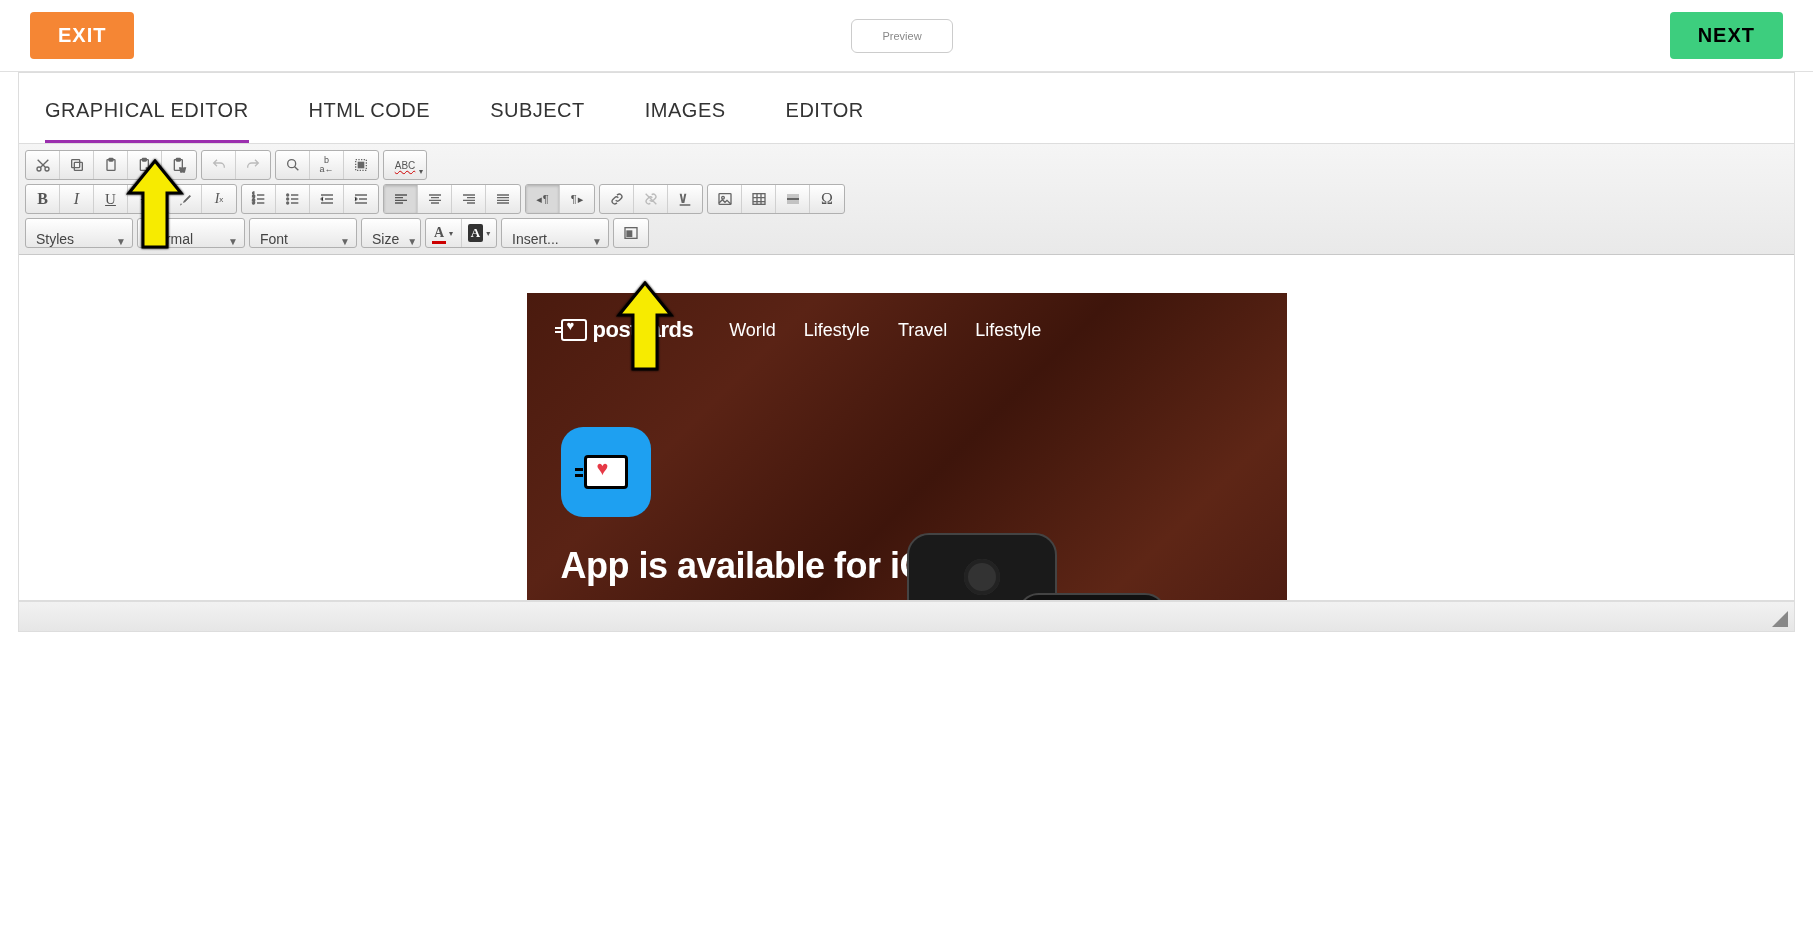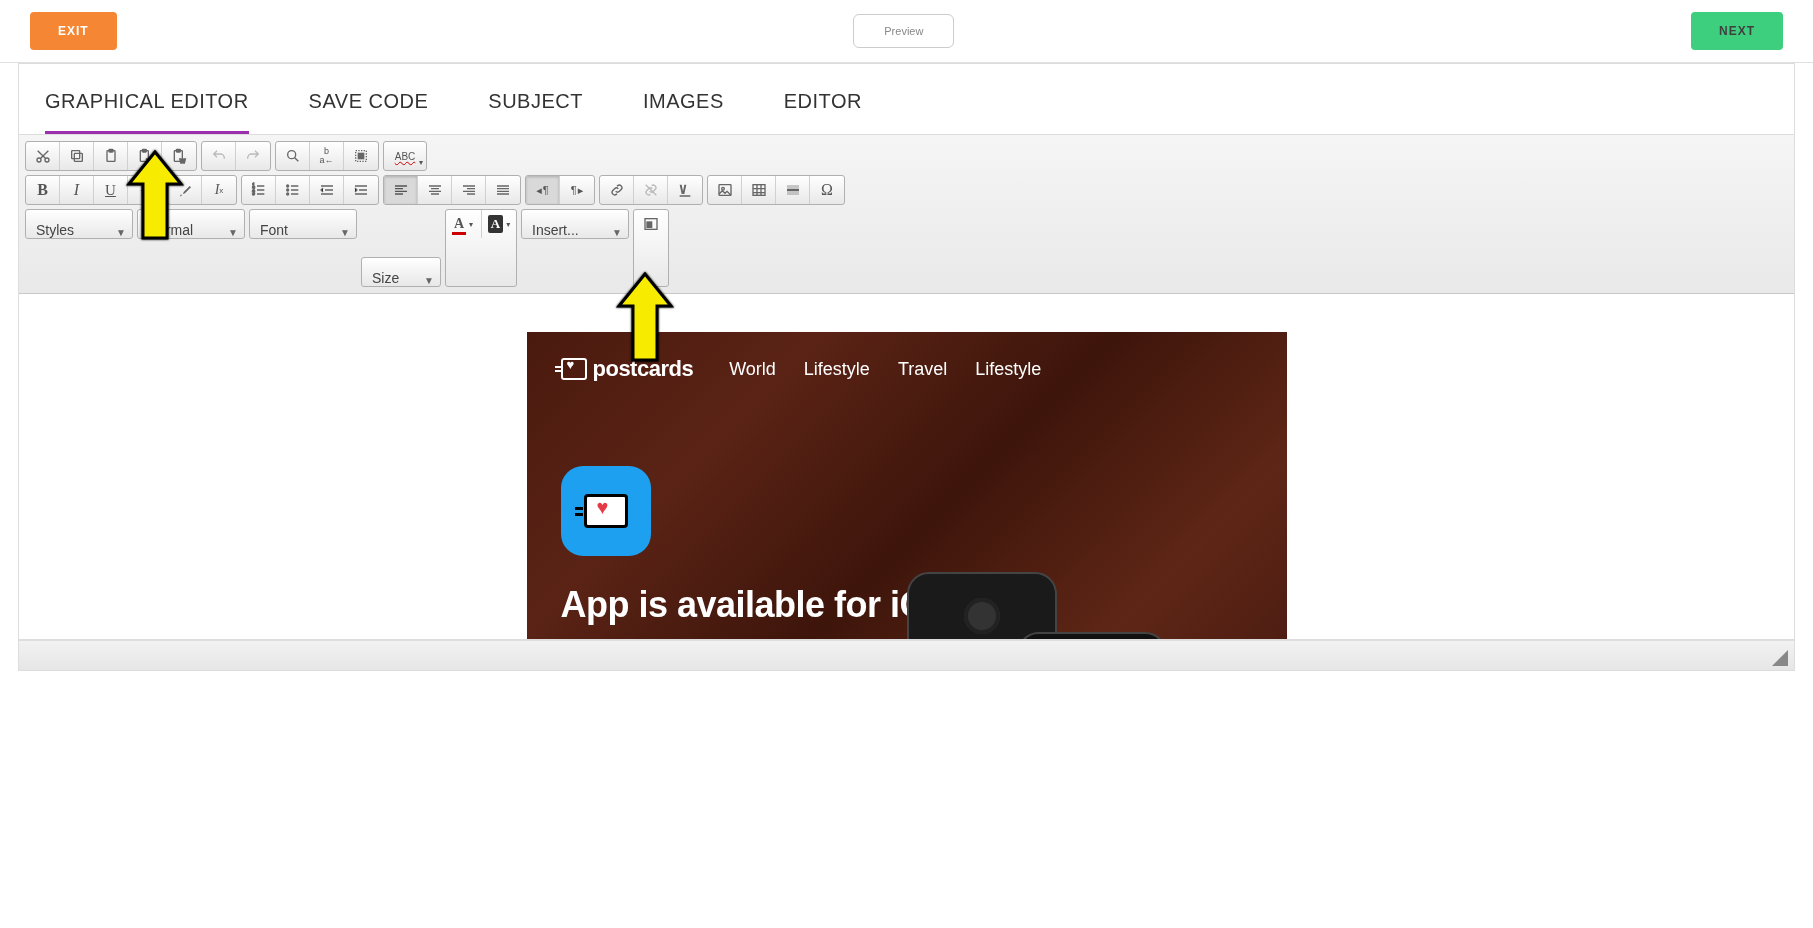--- a/index.html
+++ b/index.html
@@ -3,23 +3,23 @@
 <meta charset="utf-8">
 <style>
   * { box-sizing: border-box; margin: 0; padding: 0; }
   body { font-family: Arial, Helvetica, sans-serif; background: #fff; color: #333; }
 
   
   .topbar {
     display: flex; align-items: center; justify-content: space-between;
     padding: 12px 30px; border-bottom: 1px solid #e0e0e0; background: #fff;
   }
-  .btn { border: none; cursor: pointer; font-weight: bold; font-size: 12px; letter-spacing: 1px; padding: 12px 28px; border-radius: 4px; }
+  .btn { border: none; cursor: pointer; font-weight: bold; font-size: 20px; letter-spacing: 1px; padding: 12px 28px; border-radius: 4px; }
   .btn-exit { background: #f58634; color: #fff; }
-  .btn-next { background: #3dce7e; color: #404040; }
+  .btn-next { background: #3dce7e; color: #000000; }
   .btn-preview { background: #fff; color: #888; border: 1px solid #ccc; font-weight: normal; letter-spacing: 0; font-size: 11px; padding: 10px 30px; border-radius: 6px; }
   .btn-save { background: #3dce7e; color: #fff; font-size: 17px; padding: 14px 44px; }
 
   .content { background: #22c55e; border: 1px solid #ddd; margin: 0 18px 18px 18px; }
 
   
   .tabs { display: flex; gap: 60px; padding: 26px 26px 0 26px; background: #fff; border-bottom: 1px solid #ddd; }
   .tab { font-size: 20px; letter-spacing: 0.5px; padding-bottom: 18px; color: #333; cursor: pointer; border-bottom: 3px solid transparent; white-space: nowrap; }
   .tab.active { border-bottom-color: #9b2fae; }
 
@@ -54,21 +54,21 @@
   .tb-select {
     height: 30px; border: 1px solid #b0b0b0; border-radius: 3px;
     background: linear-gradient(#ffffff, #e8e8e8);
     display: flex; align-items: flex-end; justify-content: space-between;
     padding: 0 6px 0 10px; font-size: 14px; color: #444; cursor: pointer;
   }
   .tb-select .caret { font-size: 10px; margin-left: 8px; color: #666; }
   .sel-styles { width: 108px; }
   .sel-format { width: 108px; }
   .sel-font   { width: 108px; }
-  .sel-size   { width: 80px; margin-top: 48px; }
+  .sel-size   { width: 60px; }
   .sel-insert { width: 108px; }
 
   .tb-textcolor { width: 36px; gap: 2px; position: relative; }
   .tb-textcolor .A { font-weight: bold; font-family: Georgia, serif; font-size: 14px; position: relative; }
   .tb-textcolor .A::after { content: ""; position: absolute; left: -2px; right: -2px; bottom: -3px; height: 3px; background: #c00; }
   .tb-bgcolor .Abox { background: #333; color: #fff; font-weight: bold; font-family: Georgia, serif; font-size: 13px; padding: 1px 3px; border-radius: 2px; }
 
   
   .canvas-wrap { background: #fff; position: relative; }
   .canvas {
@@ -145,21 +145,21 @@
 <div class="topbar">
   <button class="btn btn-exit">EXIT</button>
   <button class="btn btn-preview">Preview</button>
   <button class="btn btn-next">NEXT</button>
 </div>
 
 <div class="content" style="position:relative;">
 
   <div class="tabs">
     <div class="tab active">GRAPHICAL EDITOR</div>
-    <div class="tab">SAVE CODE</div>
+    <div class="tab">HTML CODE</div>
     <div class="tab">SUBJECT</div>
     <div class="tab">IMAGES</div>
     <div class="tab">EDITOR</div>
   </div>
 
   <div class="ck-toolbar">
 
     <div class="tb-row">
       <div class="tb-group">
         <div class="tb-btn">

